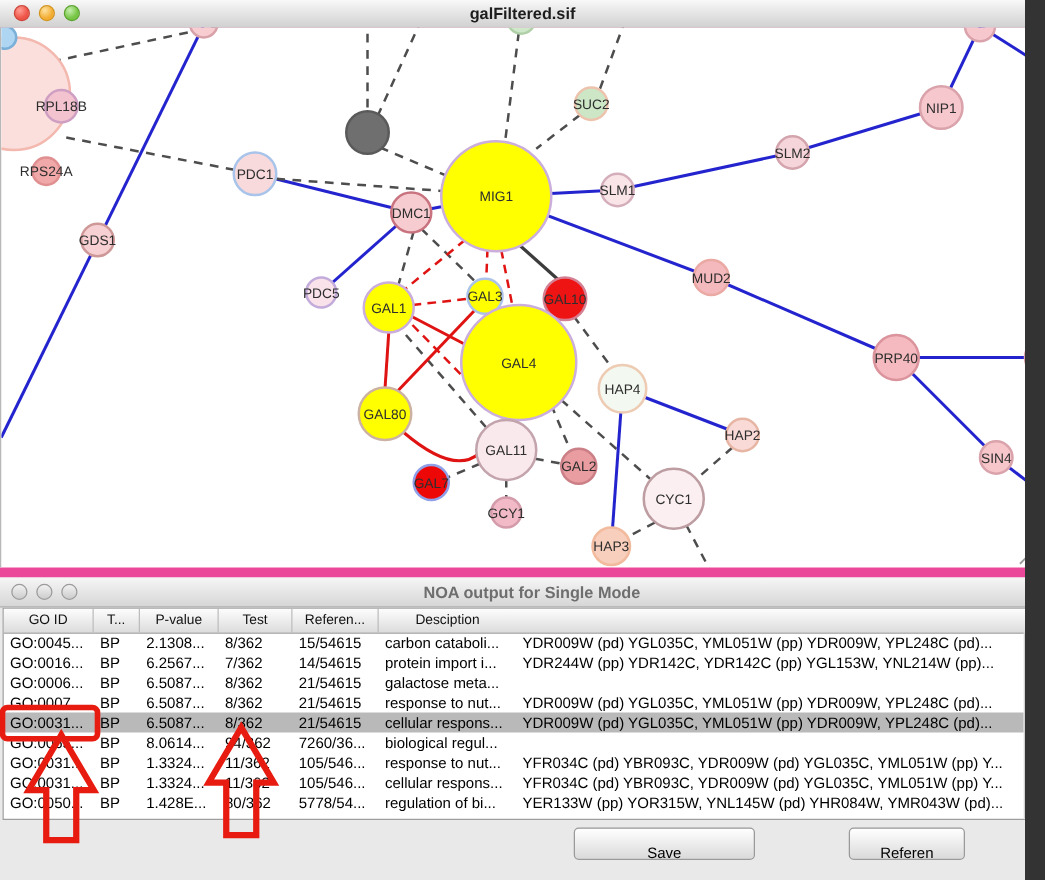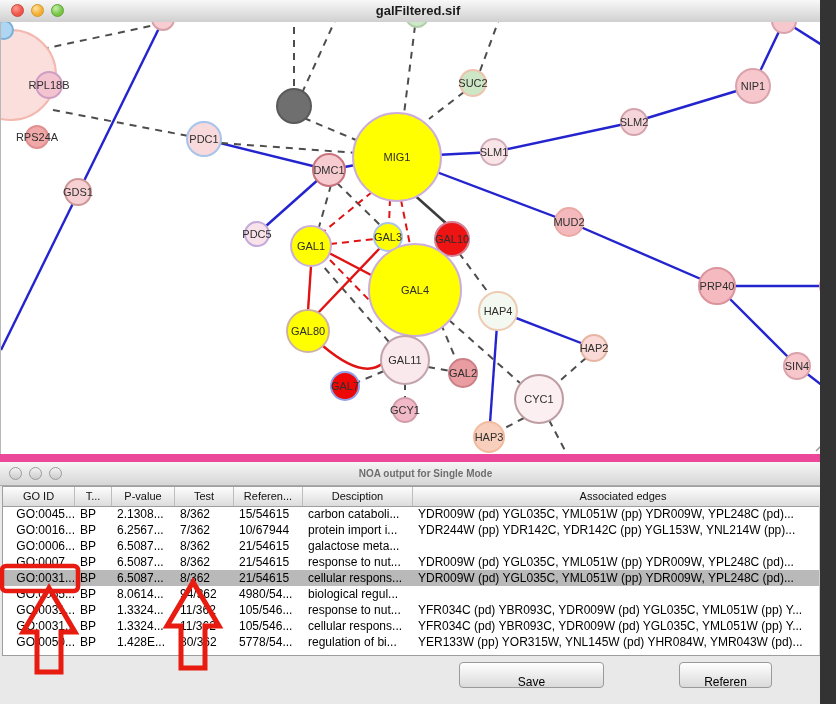--- a/index.html
+++ b/index.html
@@ -28,33 +28,33 @@
   .e-red{stroke:#e01313;stroke-width:2.4;fill:none;}
   .e-red-dash{stroke:#e01313;stroke-width:2;stroke-dasharray:7 5;fill:none;}
   .nlabel{font-family:"Liberation Sans",sans-serif;font-size:11px;fill:#2e2e2e;
           text-anchor:middle;pointer-events:none;}
 
   
   .noa-window{position:absolute;left:0;top:462px;width:836px;height:242px;background:#e9e9e9;}
   .noa-titlebar{position:relative;height:23px;background:linear-gradient(#f6f6f6,#d6d6d6);
             border-bottom:1px solid #aaaaaa;}
   .noa-titlebar .title{position:absolute;left:0;right:0;top:0;height:23px;line-height:23px;
-            text-align:center;font-size:10px;color:#6e6e6e;padding-left:15px;}
+            text-align:center;font-size:13px;color:#6e6e6e;padding-left:15px;}
   .gl{position:absolute;top:5px;width:13px;height:13px;border-radius:50%;box-sizing:border-box;
       background:linear-gradient(#f2f2f2,#cccccc);border:1px solid #9b9b9b;}
   .gl.g1{left:9px;} .gl.g2{left:29px;} .gl.g3{left:49px;}
 
   .table{position:absolute;left:2px;top:24px;width:832px;height:170px;background:#ffffff;
          border:1px solid #9e9e9e;box-sizing:border-box;overflow:hidden;}
   .thead{display:flex;height:19px;background:linear-gradient(#fdfdfd,#dcdcdc);
          border-bottom:1px solid #9e9e9e;}
   .thead .hc{box-sizing:border-box;font-size:11px;color:#111;text-align:center;
          line-height:18px;border-right:1px solid #bdbdbd;white-space:nowrap;overflow:hidden;}
   .thead .hc:last-child{border-right:none;}
-  .c0{width:72px;text-align:right;} .c1{width:37px;} .c2{width:63px;} .c3{width:59px;}
+  .c0{width:72px;} .c1{width:37px;} .c2{width:63px;} .c3{width:59px;}
   .c4{width:69px;} .c5{width:110px;} .c6{flex:1;}
   .tbody{position:absolute;left:0;top:19px;right:14px;bottom:0;}
   .row{display:flex;height:16px;line-height:16px;}
   .row.sel{background:#b9b9b9;}
   .row span{box-sizing:border-box;font-size:12px;color:#000;padding-left:5px;
         white-space:nowrap;overflow:hidden;}
   .vscroll{position:absolute;right:0;top:19px;bottom:0;width:14px;background:#fafafa;
         border-left:1px solid #d0d0d0;box-sizing:border-box;}
   .thumb{position:absolute;left:1.5px;top:2px;width:9px;height:56px;border-radius:5px;
         background:linear-gradient(90deg,#c7c7cc,#a9a9b2);}
@@ -212,38 +212,37 @@
     </div>
 
     <div class="table">
       <div class="thead">
         <div class="hc c0">GO ID</div>
         <div class="hc c1">T...</div>
         <div class="hc c2">P-value</div>
         <div class="hc c3">Test</div>
         <div class="hc c4">Referen...</div>
         <div class="hc c5">Desciption</div>
-        <div class="hc c6">Associated edges</div>
       </div>
       <div class="tbody">
           <div class="row">
             <span class="c0">GO:0045...</span>
             <span class="c1">BP</span>
             <span class="c2">2.1308...</span>
             <span class="c3">8/362</span>
             <span class="c4">15/54615</span>
             <span class="c5">carbon cataboli...</span>
             <span class="c6">YDR009W (pd) YGL035C, YML051W (pp) YDR009W, YPL248C (pd)...</span>
           </div>
           <div class="row">
             <span class="c0">GO:0016...</span>
             <span class="c1">BP</span>
             <span class="c2">6.2567...</span>
             <span class="c3">7/362</span>
-            <span class="c4">10/67944</span>
+            <span class="c4">14/54615</span>
             <span class="c5">protein import i...</span>
             <span class="c6">YDR244W (pp) YDR142C, YDR142C (pp) YGL153W, YNL214W (pp)...</span>
           </div>
           <div class="row">
             <span class="c0">GO:0006...</span>
             <span class="c1">BP</span>
             <span class="c2">6.5087...</span>
             <span class="c3">8/362</span>
             <span class="c4">21/54615</span>
             <span class="c5">galactose meta...</span>
@@ -264,21 +263,21 @@
             <span class="c3">8/362</span>
             <span class="c4">21/54615</span>
             <span class="c5">cellular respons...</span>
             <span class="c6">YDR009W (pd) YGL035C, YML051W (pp) YDR009W, YPL248C (pd)...</span>
           </div>
           <div class="row">
             <span class="c0">GO:0065...</span>
             <span class="c1">BP</span>
             <span class="c2">8.0614...</span>
             <span class="c3">94/362</span>
-            <span class="c4">4980/54...</span>
+            <span class="c4">7260/36...</span>
             <span class="c5">biological regul...</span>
           </div>
           <div class="row">
             <span class="c0">GO:0031...</span>
             <span class="c1">BP</span>
             <span class="c2">1.3324...</span>
             <span class="c3">11/362</span>
             <span class="c4">105/546...</span>
             <span class="c5">response to nut...</span>
             <span class="c6">YFR034C (pd) YBR093C, YDR009W (pd) YGL035C, YML051W (pp) Y...</span>

